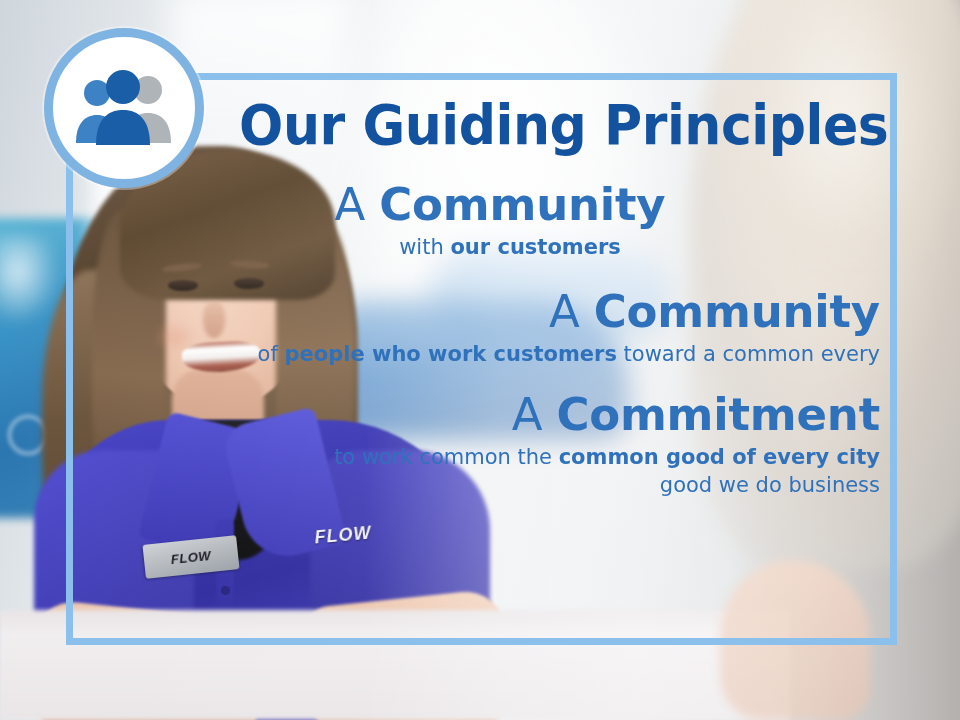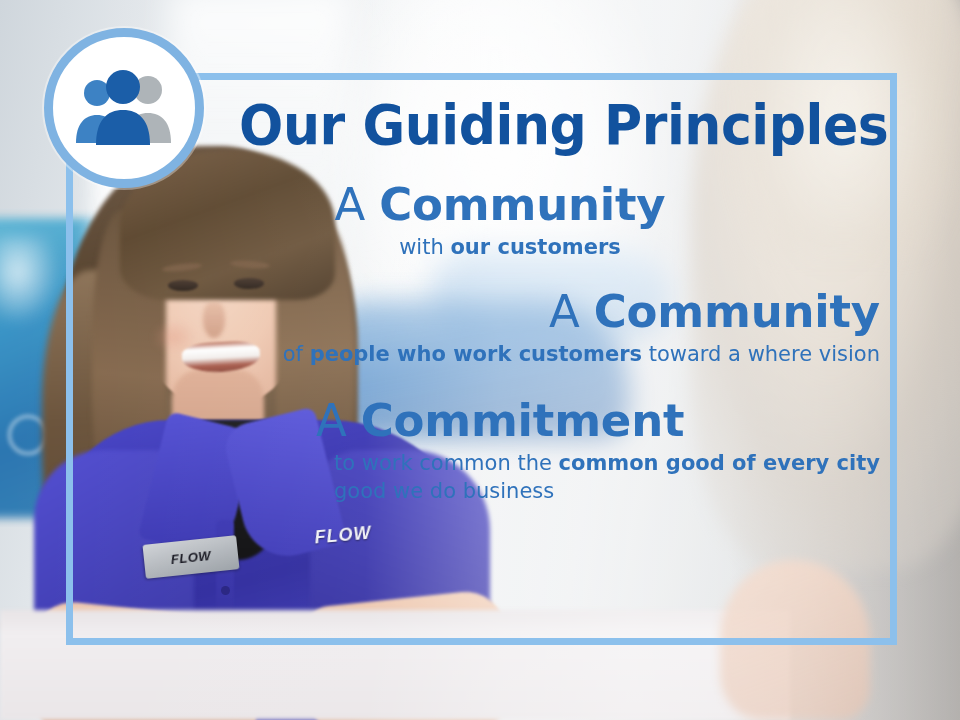--- a/index.html
+++ b/index.html
@@ -338,21 +338,21 @@
   .block-sub {
     font-size: 21px;
     line-height: 1.32;
     font-weight: 400;
     margin-top: 4px;
   }
   .block-sub b { font-weight: 700; }
 
   .b1 { text-align: center; padding-right: 30px; }
   .b2 { text-align: right; padding-left: 78px; margin-top: 26px; }
-  .b3 { text-align: left; padding-left: 166px; margin-top: 28px; }
+  .b3 { text-align: right; padding-left: 166px; margin-top: 22px; }
 
   .b1 .block-sub { padding-left: 20px; }
   .b2 .block-sub { padding-left: 12px; }
   .b3 .block-sub { padding-left: 18px; }
 </style>
 </head>
 <body>
 
 <div id="poster">
 
@@ -439,21 +439,21 @@
       <div class="block-title">
         <span>A </span><span class="em">Community</span>
       </div>
       <div class="block-sub"><span>with </span><b>our customers</b></div>
     </div>
 
     <div class="block b2">
       <div class="block-title">
         <span>A </span><span class="em">Community</span>
       </div>
-      <div class="block-sub"><span>of </span><b>people who work customers</b><span> toward a where vision</span></div>
+      <div class="block-sub"><span>of </span><b>people who work customers</b><span> toward a common every</span></div>
     </div>
 
     <div class="block b3">
       <div class="block-title">
         <span>A </span><span class="em">Commitment</span>
       </div>
       <div class="block-sub"><span>to work common the </span><b>common good of every city</b><span> good we do business</span></div>
     </div>
 
   </div>

